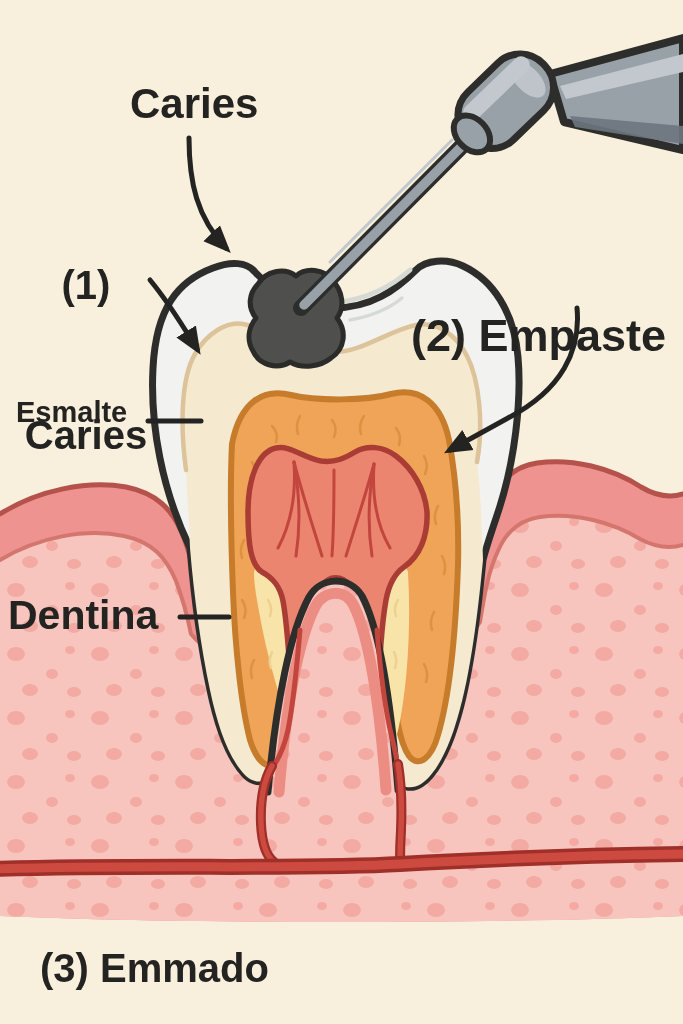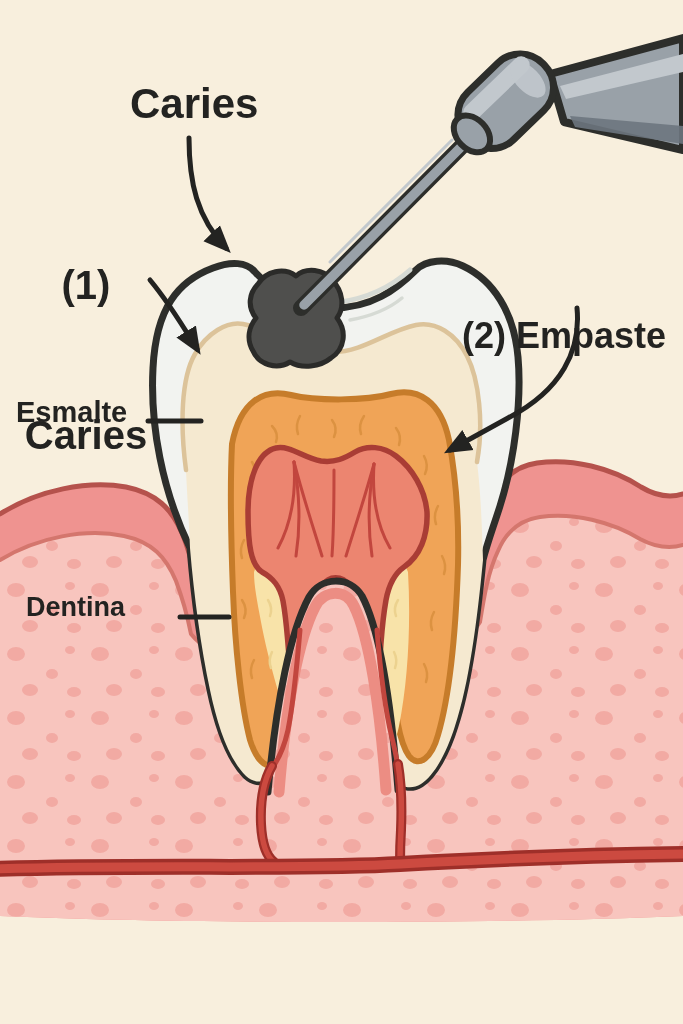--- a/index.html
+++ b/index.html
@@ -175,21 +175,22 @@
     </g>
   </svg>
 
   <div class="label" style="left:130px;top:80px;font-size:42px;">Caries</div>
 
   <div class="label" style="left:86px;top:160px;font-size:40px;line-height:50px;transform:translateX(-50%);text-align:center;">
     <span class="lbl-line">(1)</span>
     <span class="lbl-line">Caries</span>
   </div>
 
-  <div class="label" style="left:666px;top:206px;font-size:36px;line-height:52px;transform:translateX(-100%);text-align:right;">
+  <div class="label" style="left:666px;top:206px;font-size:45px;line-height:52px;transform:translateX(-100%);text-align:right;">
     <span class="lbl-line">(2) Empaste</span>
   </div>
 
   <div class="label" style="left:16px;top:396px;font-size:29px;">Esmalte</div>
 
-  <div class="label" style="left:26px;top:592px;font-size:27px;">Dentina</div>
+  <div class="label" style="left:8px;top:592px;font-size:41px;">Dentina</div>
 
+  <div class="label" style="left:40px;top:946px;font-size:40px;">(3) Emmado</div>
 </div>
 
 </body></html>

